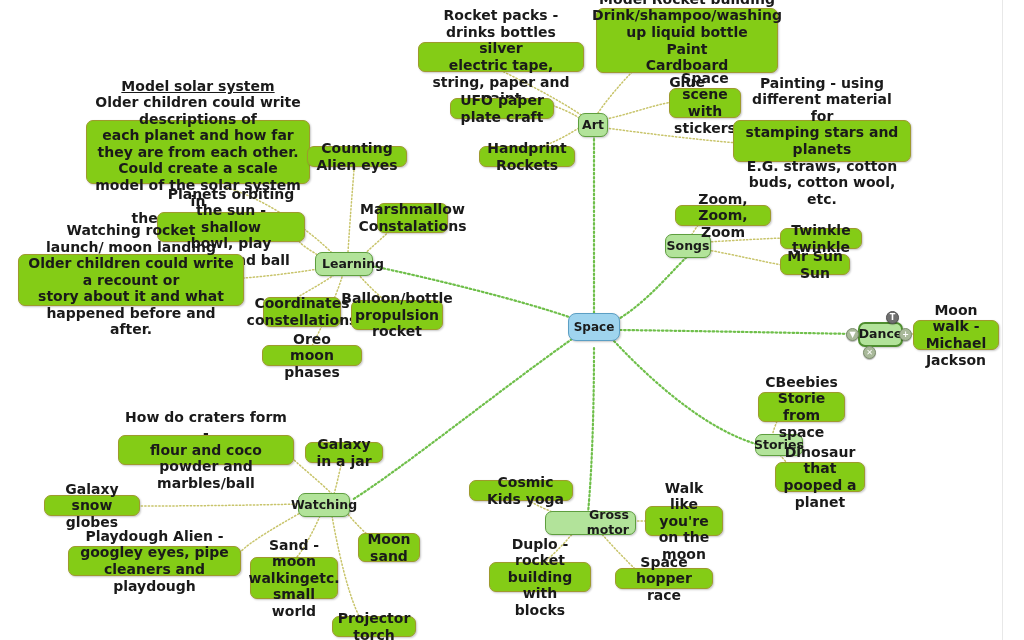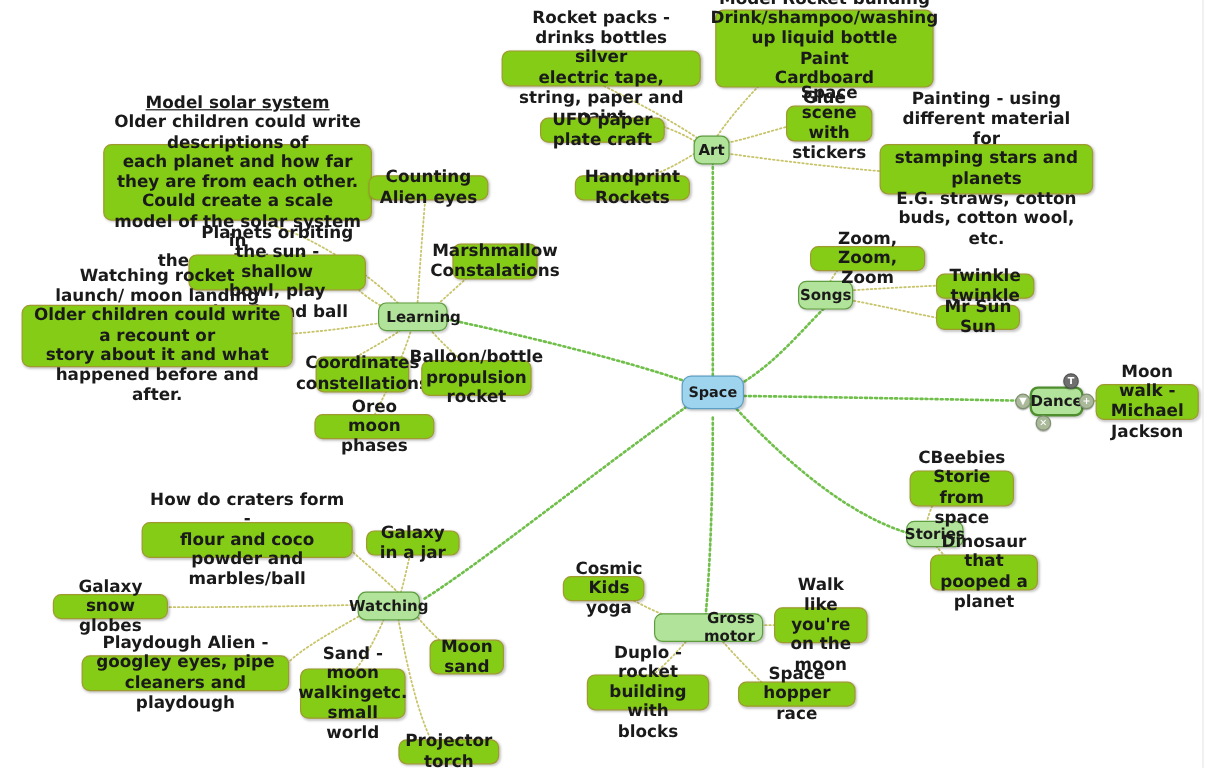--- a/index.html
+++ b/index.html
@@ -156,21 +156,21 @@
 
   <div class="node leaf" style="left:596px; top:8px; width:182px; height:65px;">Model Rocket building
 Drink/shampoo/washing up liquid bottle
 Paint
 Cardboard
 Glue</div>
   <div class="node leaf" style="left:418px; top:42px; width:166px; height:30px;">Rocket packs - drinks bottles silver
 electric tape, string, paper and paint</div>
   <div class="node leaf" style="left:450px; top:98px; width:104px; height:21px;">UFO paper plate craft</div>
   <div class="node leaf" style="left:479px; top:146px; width:96px; height:21px;">Handprint Rockets</div>
-  <div class="node leaf" style="left:655px; top:88px; width:72px; height:30px;">Space scene
+  <div class="node leaf" style="left:669px; top:88px; width:72px; height:30px;">Space scene
 with stickers</div>
   <div class="node leaf" style="left:733px; top:120px; width:178px; height:42px;">Painting - using different material for
 stamping stars and planets
 E.G. straws, cotton buds, cotton wool, etc.</div>
 
   <div class="node branch" style="left:315px; top:252px; width:58px; height:24px;padding-left:24px;">Learning</div>
 
   <div class="node leaf" style="left:86px; top:120px; width:224px; height:64px;">
     <span><u>Model solar system</u>
 Older children could write descriptions of
@@ -211,21 +211,21 @@
 
   <div class="node branch" style="left:755px; top:434px; width:48px; height:22px;">Stories</div>
 
   <div class="node leaf" style="left:758px; top:392px; width:87px; height:30px;">CBeebies Storie
 from space</div>
   <div class="node leaf" style="left:775px; top:462px; width:90px; height:30px;">Dinosaur that
 pooped a planet</div>
 
   <div class="node branch" style="left:545px; top:511px; width:91px; height:24px;text-align:right;">Gross motor</div>
 
-  <div class="node leaf" style="left:469px; top:480px; width:68px; height:21px;padding-left:15px;">Cosmic Kids yoga</div>
+  <div class="node leaf" style="left:469px; top:480px; width:104px; height:21px;padding-left:15px;">Cosmic Kids yoga</div>
   <div class="node leaf" style="left:645px; top:506px; width:78px; height:30px;">Walk like you're
 on the moon</div>
   <div class="node leaf" style="left:489px; top:562px; width:102px; height:30px;">Duplo - rocket
 building with blocks</div>
   <div class="node leaf" style="left:615px; top:568px; width:98px; height:21px;">Space hopper race</div>
 
   <div class="node branch" style="left:298px; top:493px; width:52px; height:24px;">Watching</div>
 
   <div class="node leaf" style="left:118px; top:435px; width:176px; height:30px;">How do craters form -
 flour and coco powder and marbles/ball</div>

